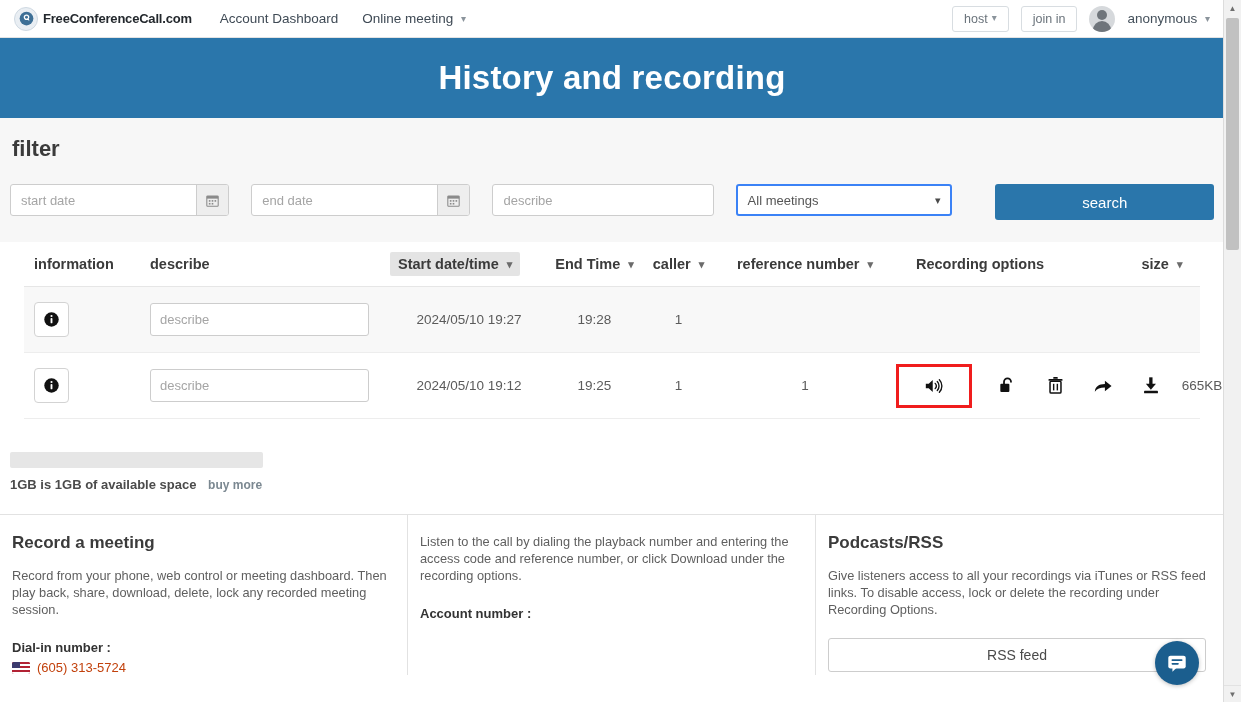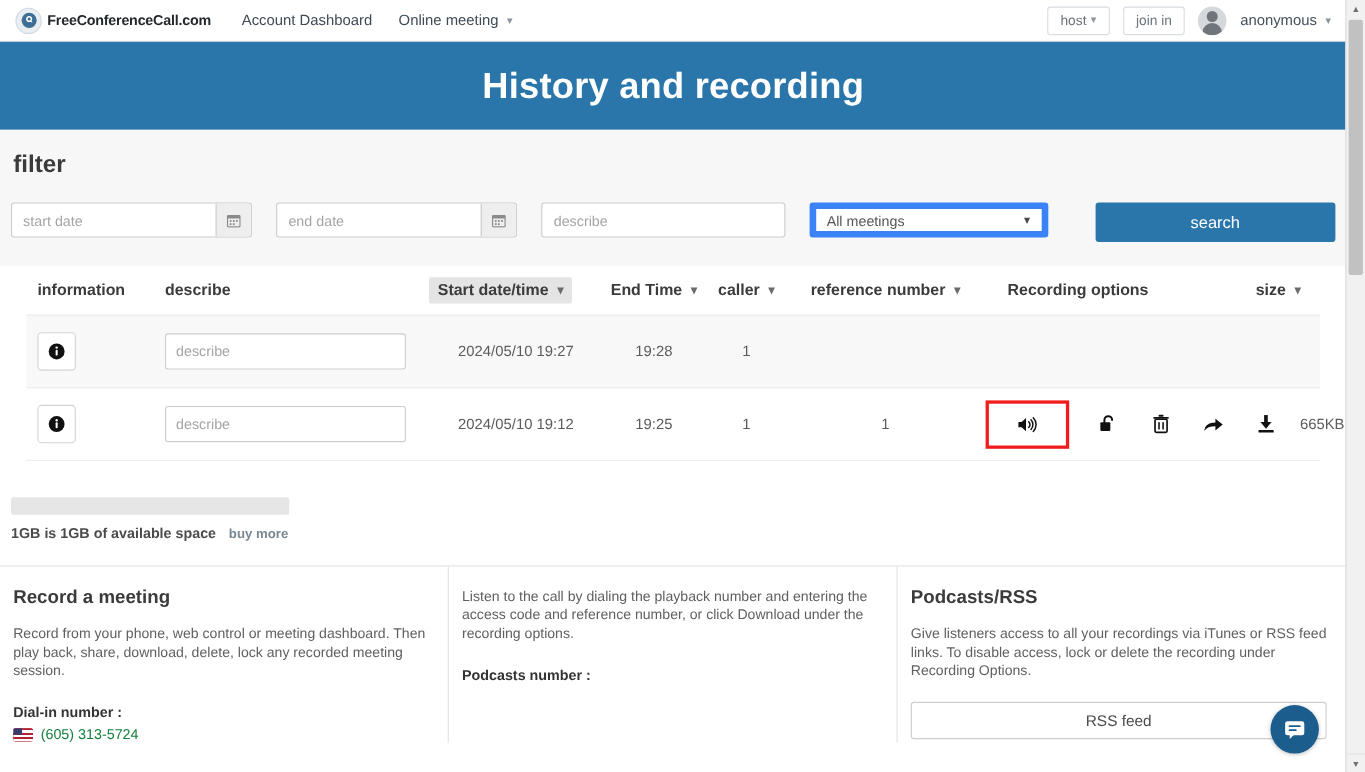--- a/index.html
+++ b/index.html
@@ -173,21 +173,21 @@
     flex: none;
     background: #eeeeee;
     border-left: 1px solid #cdcdcd;
     display: flex; align-items: center; justify-content: center;
     cursor: pointer;
   }
   .describe-field { width: 227px; }
   .select-field {
     width: 222px;
     height: 32px;
-    border: 6px solid #3b82f6;
+    border: 2px solid #3b82f6;
     border-radius: 3px;
     background: #fff;
     box-sizing: border-box;
     display: flex;
     align-items: center;
     padding: 0 10px;
     font-size: 13px;
     color: #555;
     position: relative;
     cursor: pointer;
@@ -351,21 +351,21 @@
     font-size: 13px;
     font-weight: bold;
     color: #333;
   }
   .dialin {
     margin-top: 5px;
     display: flex;
     align-items: center;
     gap: 7px;
     font-size: 13px;
-    color: #15803d;
+    color: #c2410c;
   }
   .flag {
     width: 18px; height: 12px;
     position: relative;
     border-radius: 2px;
     overflow: hidden;
     background: #b22234;
     flex: none;
   }
   .flag .stripes {
@@ -650,21 +650,21 @@
         <span class="flag">
           <span class="stripes"></span>
             <span class="canton"></span>
         </span>
         <span>(605) 313-5724</span>
       </div>
     </div>
 
     <div class="bcol">
       <p>Listen to the call by dialing the playback number and entering the access code and reference number, or click Download under the recording options.</p>
-      <div class="sub-label">Podcasts number :</div>
+      <div class="sub-label">Account number :</div>
     </div>
 
     <div class="bcol">
       <h3>Podcasts/RSS</h3>
       <p>Give listeners access to all your recordings via iTunes or RSS feed links. To disable access, lock or delete the recording under Recording Options.</p>
       <button class="rss-btn">RSS feed</button>
     </div>
 
   </div>
 

